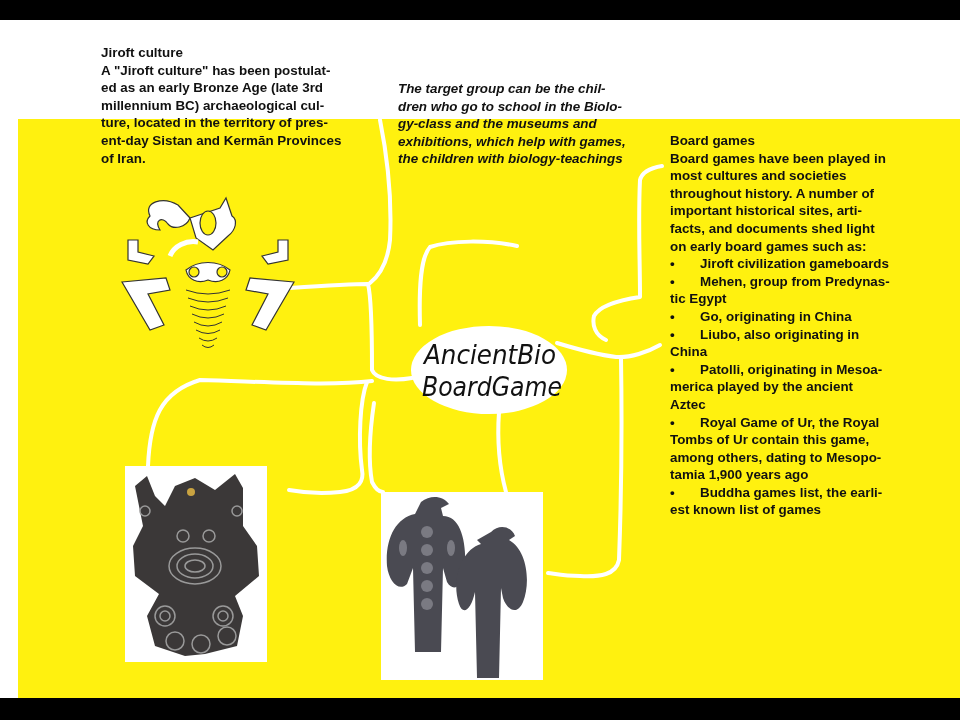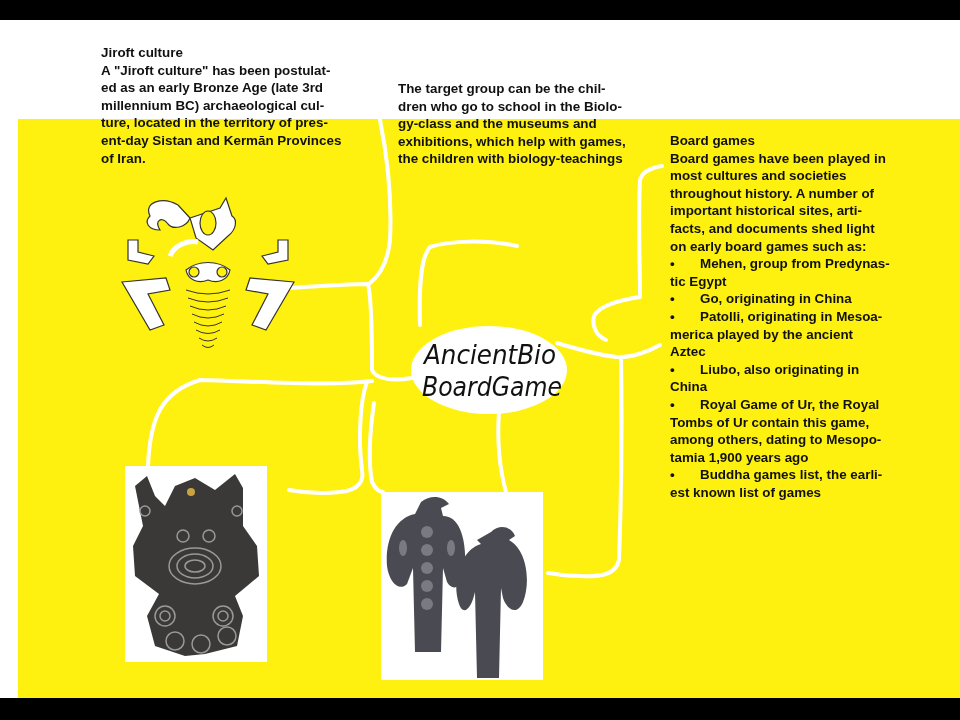--- a/index.html
+++ b/index.html
@@ -3,21 +3,21 @@
 <meta charset="utf-8">
 <style>
   html, body { margin: 0; padding: 0; }
   body { width: 960px; height: 720px; position: relative; overflow: hidden; background: #ffffff; font-family: "Liberation Sans", "DejaVu Sans", sans-serif; }
   .bar-top { position: absolute; left: 0; top: 0; width: 960px; height: 20px; background: #000; }
   .bar-bottom { position: absolute; left: 0; top: 698px; width: 960px; height: 22px; background: #000; }
   .yellow { position: absolute; left: 18px; top: 119px; width: 942px; height: 579px; background: #fff10f; }
   .connectors { position: absolute; left: 0; top: 0; width: 960px; height: 720px; pointer-events: none; }
   .txt { position: absolute; color: #111; font-weight: bold; font-size: 13.4px; line-height: 17.6px; white-space: pre-line; }
   .jiroft { left: 101px; top: 44px; width: 280px; }
-  .target { left: 398px; top: 80px; width: 260px; }
+  .target { left: 398px; top: 80px; width: 260px; font-style: italic; }
   .board { left: 670px; top: 132px; width: 260px; }
   .board .bullet { display: block; }
   .board .b { display: inline-block; width: 30px; }
   .node { position: absolute; left: 410px; top: 320px; width: 158px; height: 96px; text-align: right; }
   .photo { position: absolute; background: #fff; }
   .photo1 { left: 125px; top: 466px; width: 142px; height: 196px; }
   .photo2 { left: 381px; top: 492px; width: 162px; height: 188px; }
   .drawing { position: absolute; left: 108px; top: 190px; width: 200px; height: 175px; }
 </style>
 </head>
@@ -54,25 +54,25 @@
 gy-class and the museums and
 exhibitions, which help with games,
 the children with biology-teachings</div>
 
 <div class="txt board"><span>Board games</span>
 <span>Board games have been played in
 most cultures and societies
 throughout history. A number of
 important historical sites, arti-
 facts, and documents shed light
-on early board games such as:</span><span id="board-list"><span class="bullet"><span class="b">•</span><span>Mehen, group from Predynas-
-tic Egypt</span></span><span class="bullet"><span class="b">•</span><span>Go, originating in China</span></span><span class="bullet"><span class="b">•</span><span>Patolli, originating in Mesoa-
+on early board games such as:</span><span id="board-list"><span class="bullet"><span class="b">•</span><span>Jiroft civilization gameboards</span></span><span class="bullet"><span class="b">•</span><span>Mehen, group from Predynas-
+tic Egypt</span></span><span class="bullet"><span class="b">•</span><span>Go, originating in China</span></span><span class="bullet"><span class="b">•</span><span>Liubo, also originating in
+China</span></span><span class="bullet"><span class="b">•</span><span>Patolli, originating in Mesoa-
 merica played by the ancient
-Aztec</span></span><span class="bullet"><span class="b">•</span><span>Liubo, also originating in
-China</span></span><span class="bullet"><span class="b">•</span><span>Royal Game of Ur, the Royal
+Aztec</span></span><span class="bullet"><span class="b">•</span><span>Royal Game of Ur, the Royal
 Tombs of Ur contain this game,
 among others, dating to Mesopo-
 tamia 1,900 years ago</span></span><span class="bullet"><span class="b">•</span><span>Buddha games list, the earli-
 est known list of games</span></span></span></div>
 
 <div class="node">
   <svg width="158" height="96" viewBox="0 0 158 96">
     <ellipse cx="79" cy="50" rx="78" ry="44" fill="#ffffff"></ellipse>
     <text x="14" y="44" font-family="DejaVu Sans, sans-serif" font-size="27" font-weight="normal" fill="#111" textLength="132" lengthAdjust="spacingAndGlyphs" style="font-style:italic">AncientBio</text>
     <text x="12" y="76" font-family="DejaVu Sans, sans-serif" font-size="27" fill="#111" textLength="140" lengthAdjust="spacingAndGlyphs" style="font-style:italic">BoardGame</text>

